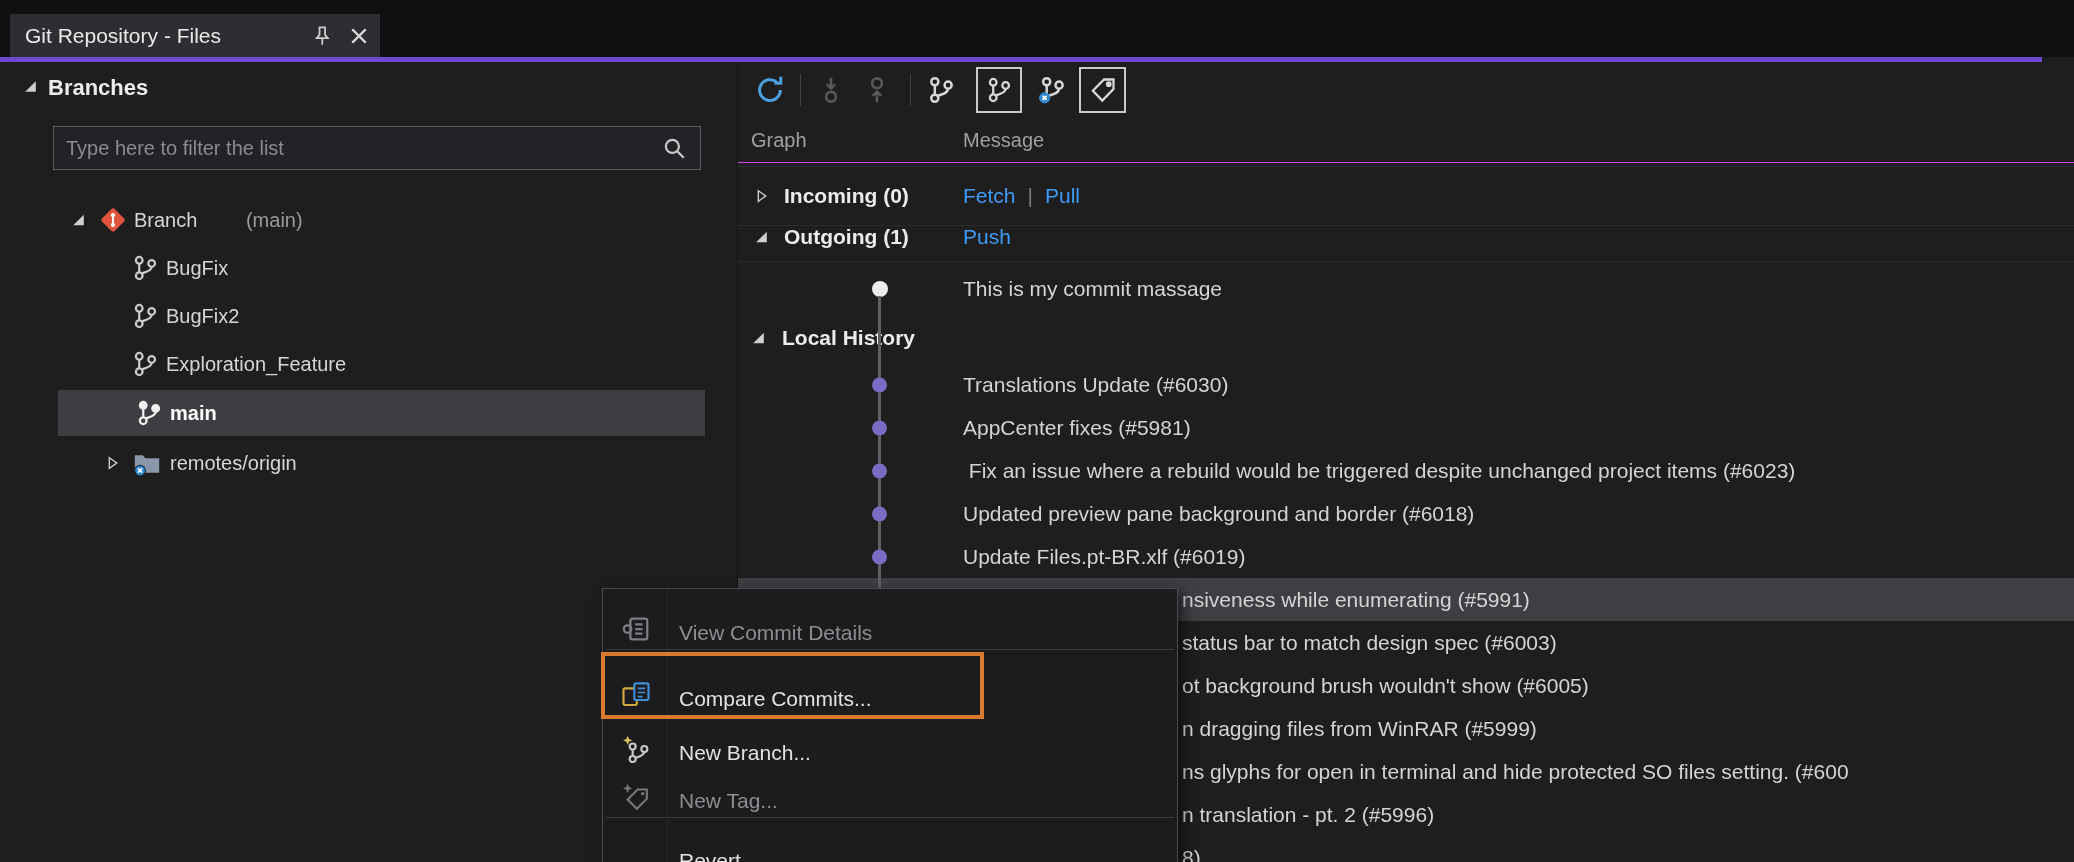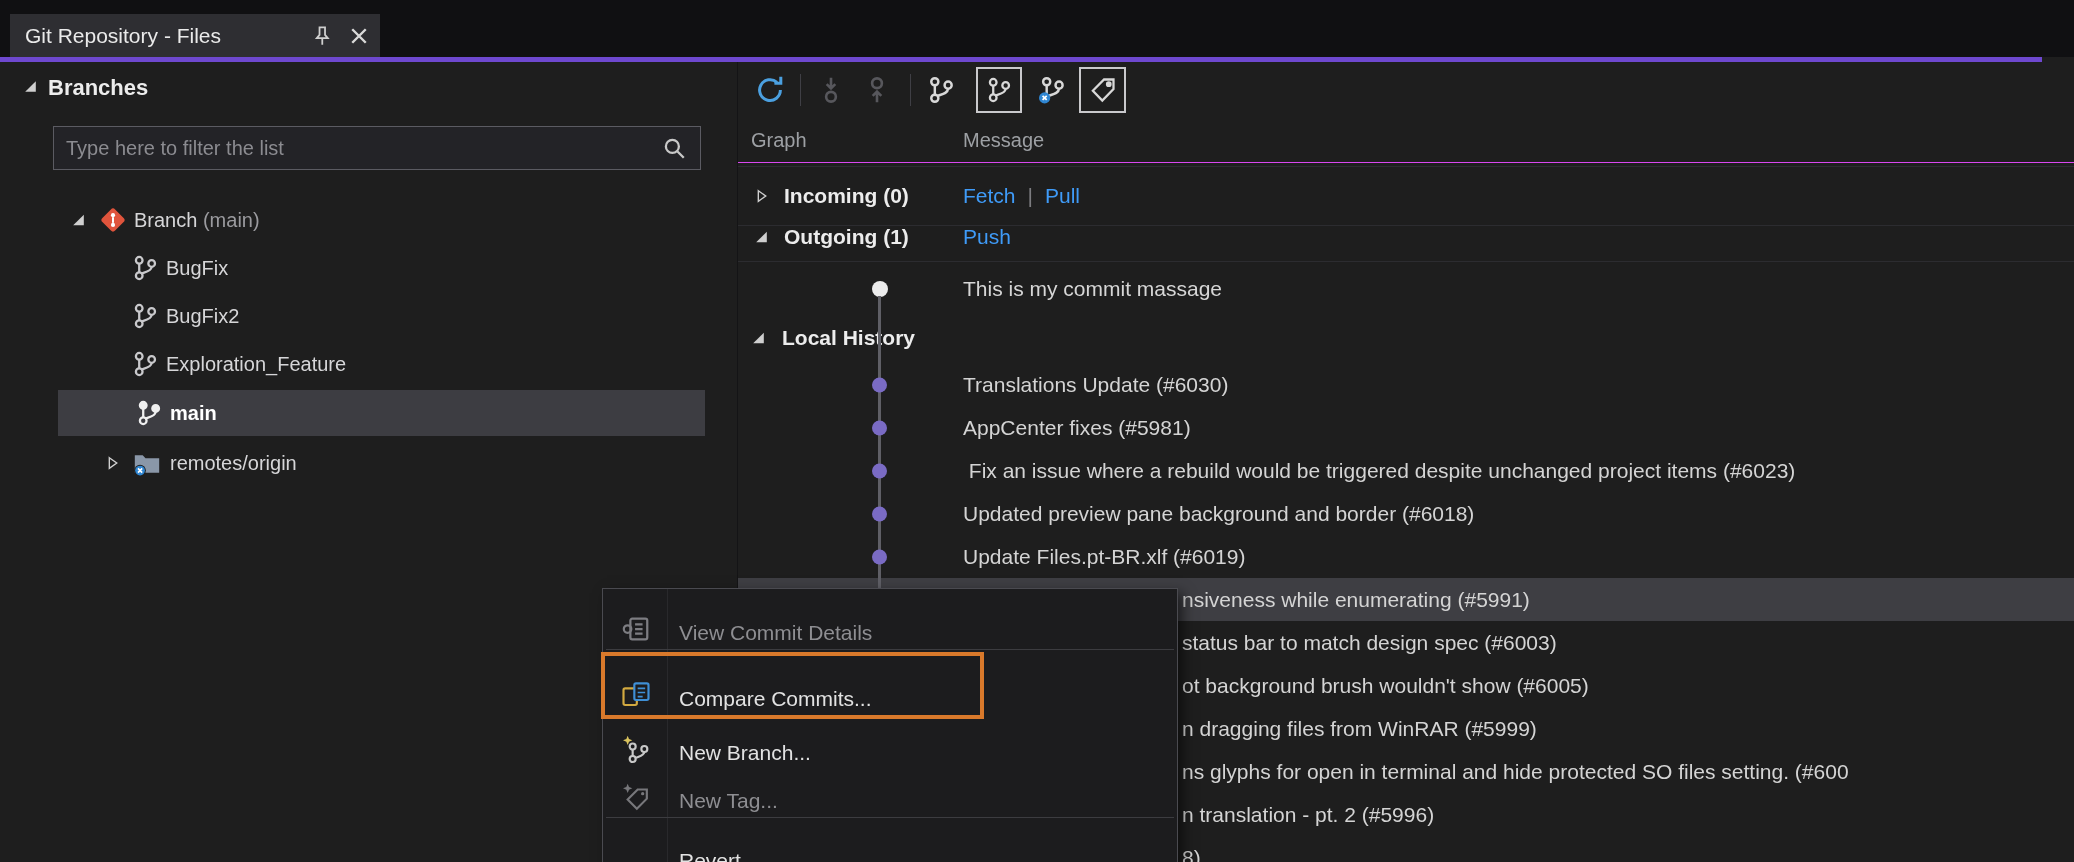--- a/index.html
+++ b/index.html
@@ -25,21 +25,21 @@
   .filter-input{flex:1;background:transparent;border:none;outline:none;color:#c8c8c8;font-size:20px;
                 padding:0 12px;font-family:inherit;}
   .filter-input::placeholder{color:#8b8b90;}
   .search-icon{width:32px;height:32px;margin-right:10px;flex:none;display:flex;align-items:center;justify-content:center;}
 
   .tree-row{position:absolute;left:0;width:100%;height:46px;}
   .tree-row > *{position:absolute;z-index:1;}
   .tree-row .tri{top:50%;transform:translateY(-50%);}
   .t-icon{top:50%;transform:translateY(-50%);width:30px;height:30px;display:flex;align-items:center;justify-content:center;color:#c9c9cc;}
   .t-label{top:50%;transform:translateY(-50%);font-size:20px;color:#d6d6d8;white-space:nowrap;}
-  .t-label .dim{color:#9a9a9e;}
+  .t-label .dim{color:#9a9a9e;margin-left:43px;}
   .tree-row.selected::before{content:"";position:absolute;left:58px;width:647px;top:0;bottom:0;background:#3d3d42;z-index:0;}
   .tree-row.selected .t-label{font-weight:bold;color:#ffffff;}
 
   
   .right-panel{position:absolute;left:738px;top:62px;right:0;bottom:0;background:#1e1e1e;overflow:hidden;}
   .tb-btn{position:absolute;top:6px;width:44px;height:44px;display:flex;align-items:center;justify-content:center;color:#d8d8d8;}
   .tb-btn.boxed{border:2px solid #c9c9cc;box-sizing:border-box;}
   .tb-sep{position:absolute;top:12px;width:1px;height:32px;background:#3f3f45;}
 
   .col-headers{position:absolute;left:0;right:0;top:56px;height:44px;border-bottom:1px solid #d946ef;}

